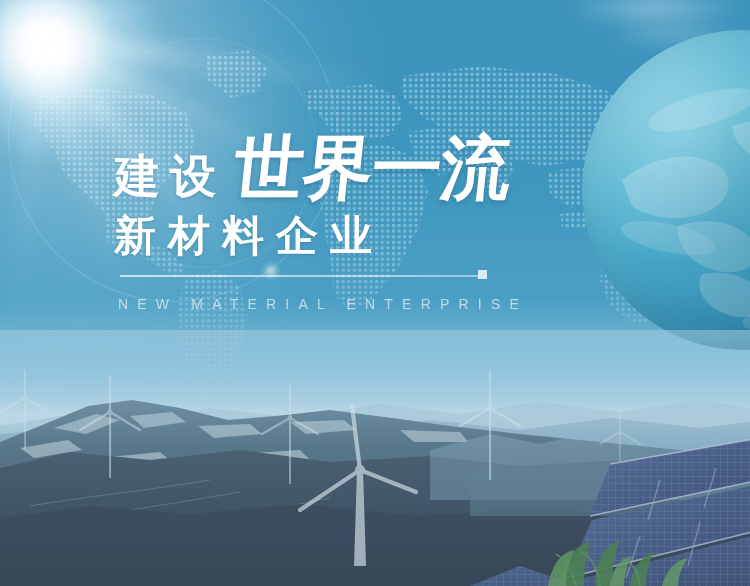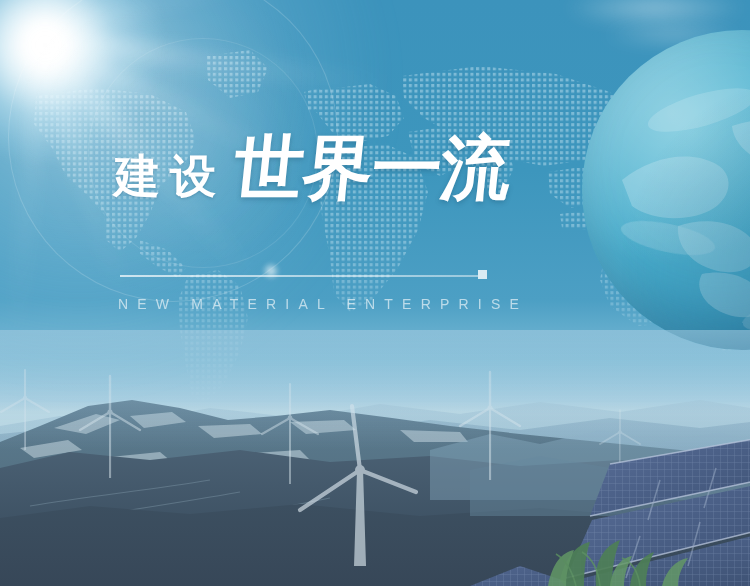--- a/index.html
+++ b/index.html
@@ -461,20 +461,21 @@
   </svg>
 
   <div class="haze"></div>
 
   <div class="headline">
     <div class="line1">
       <span class="t-build">建设</span>
       <span class="t-world">世界一流</span>
     </div>
 
+    <div class="line2">新材料企业</div>
 
     <div class="divider"></div>
     <div class="divider-cap"></div>
 
     <div class="subtitle">NEW MATERIAL ENTERPRISE</div>
   </div>
 
 </div>
 
 </body></html>

